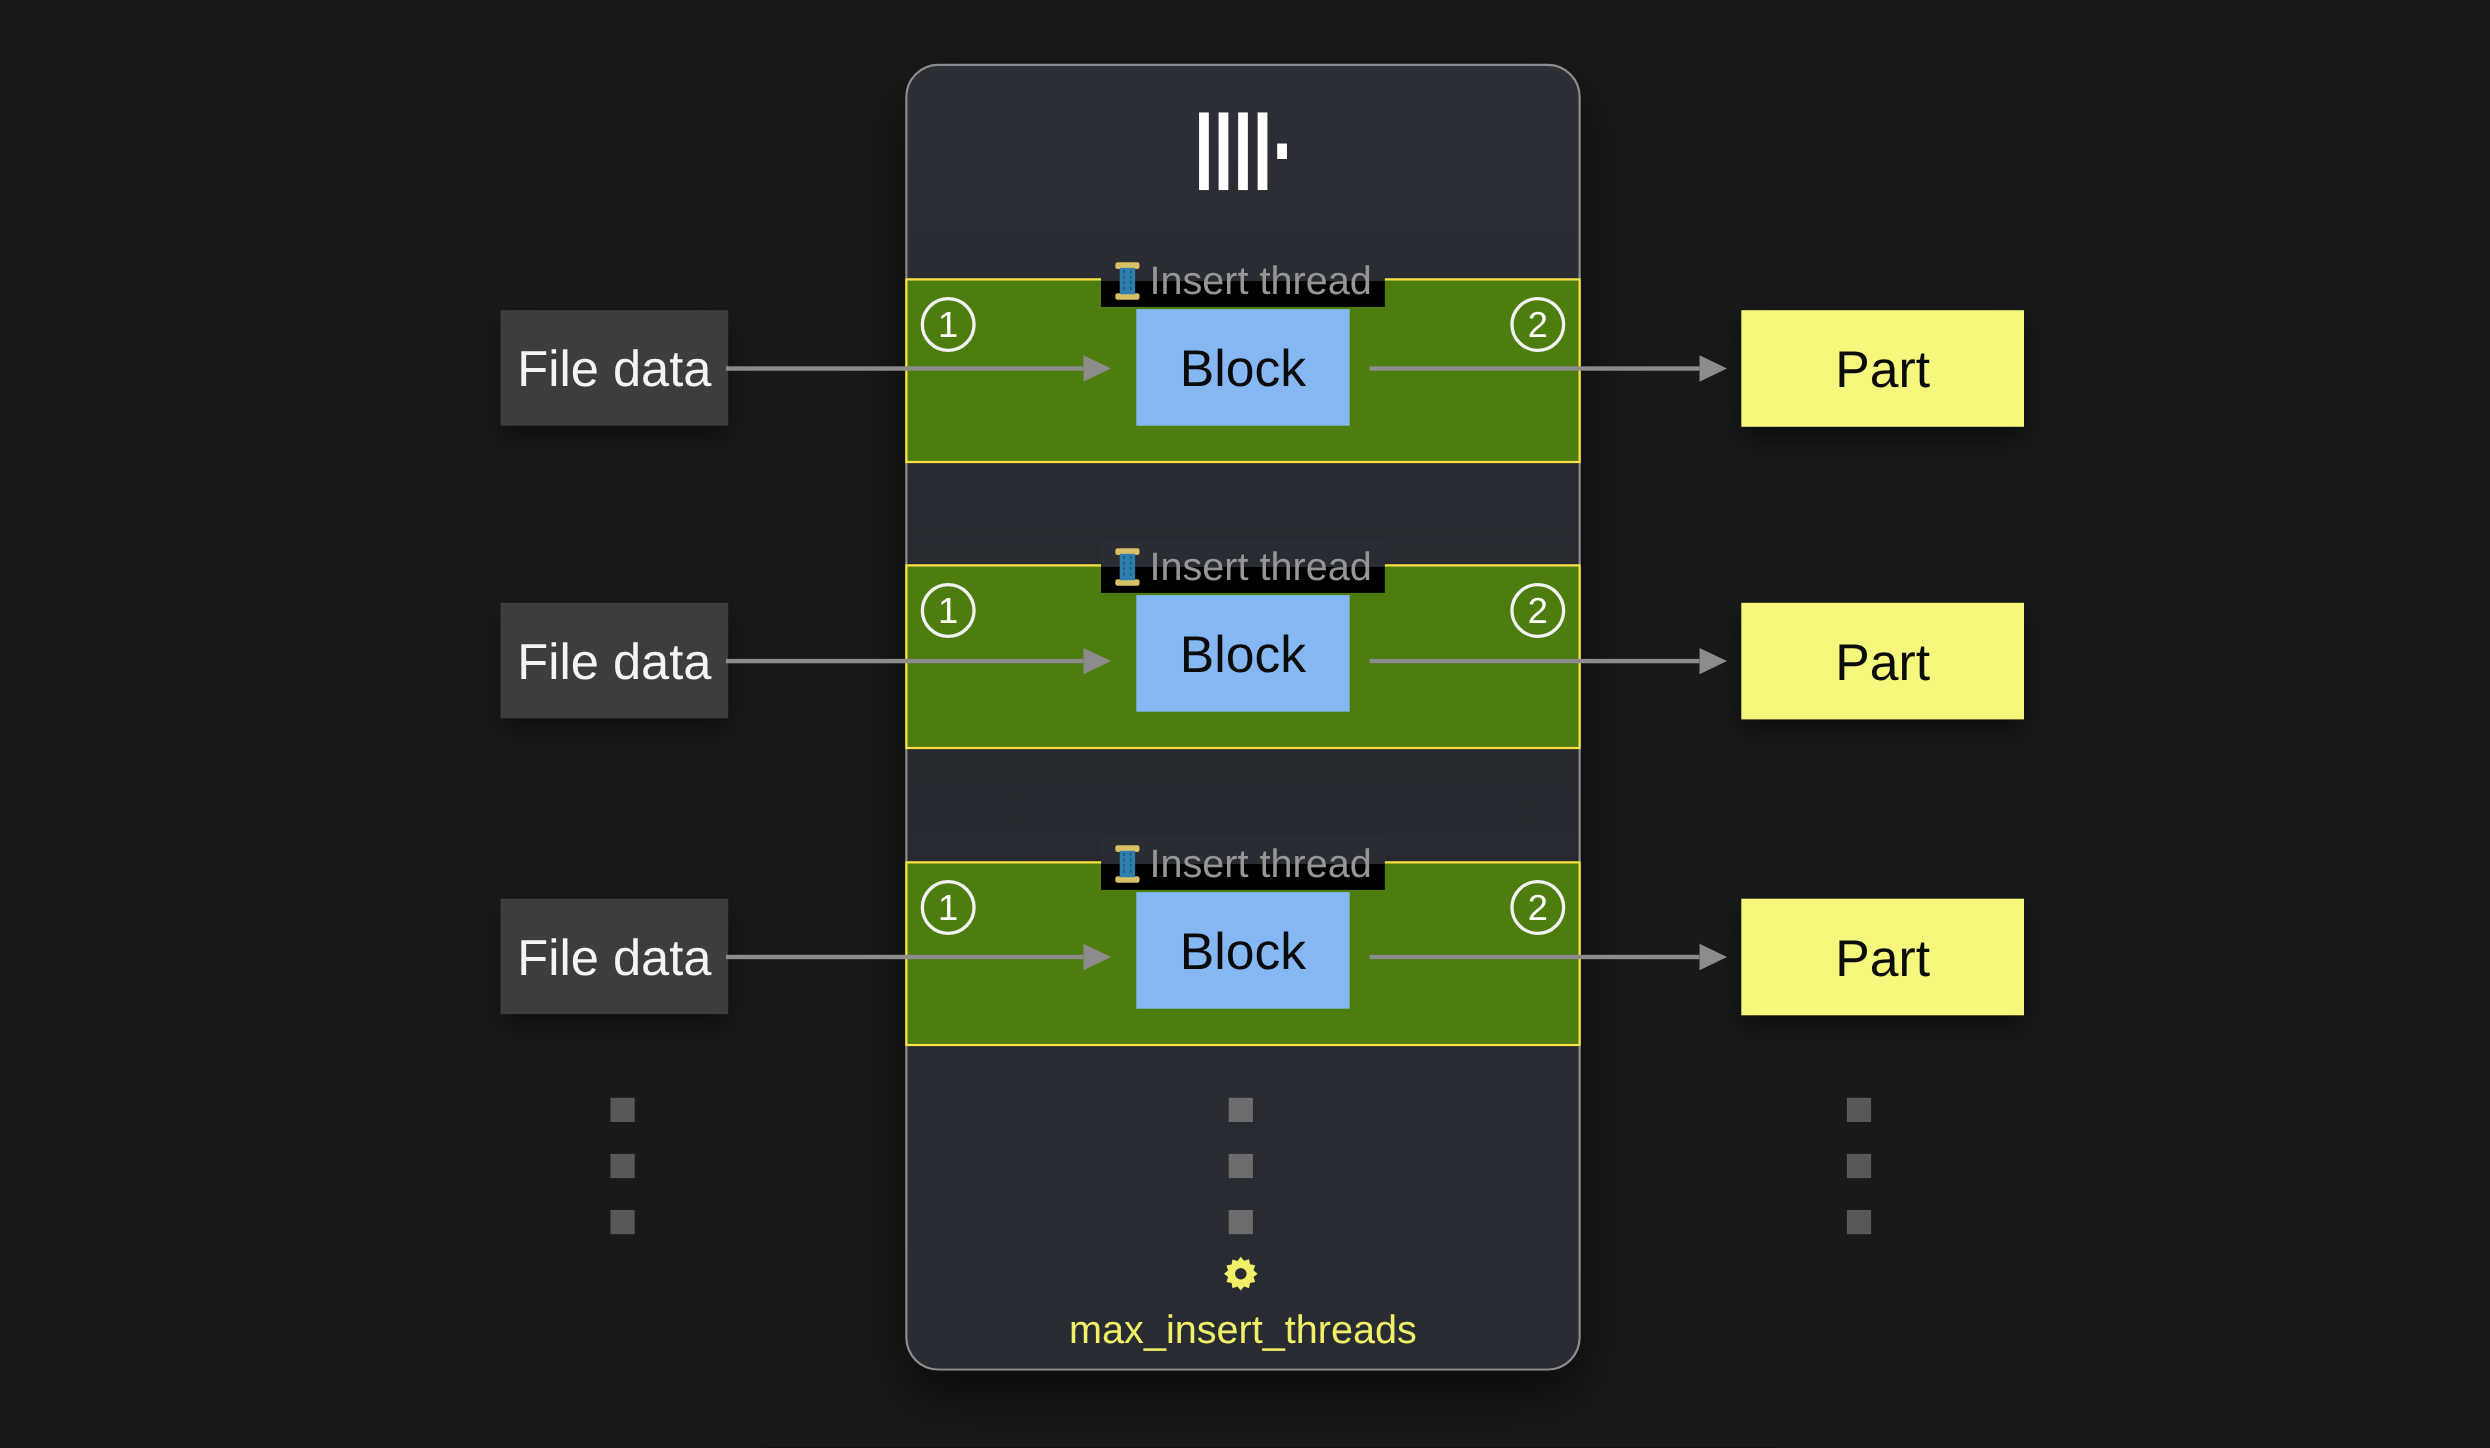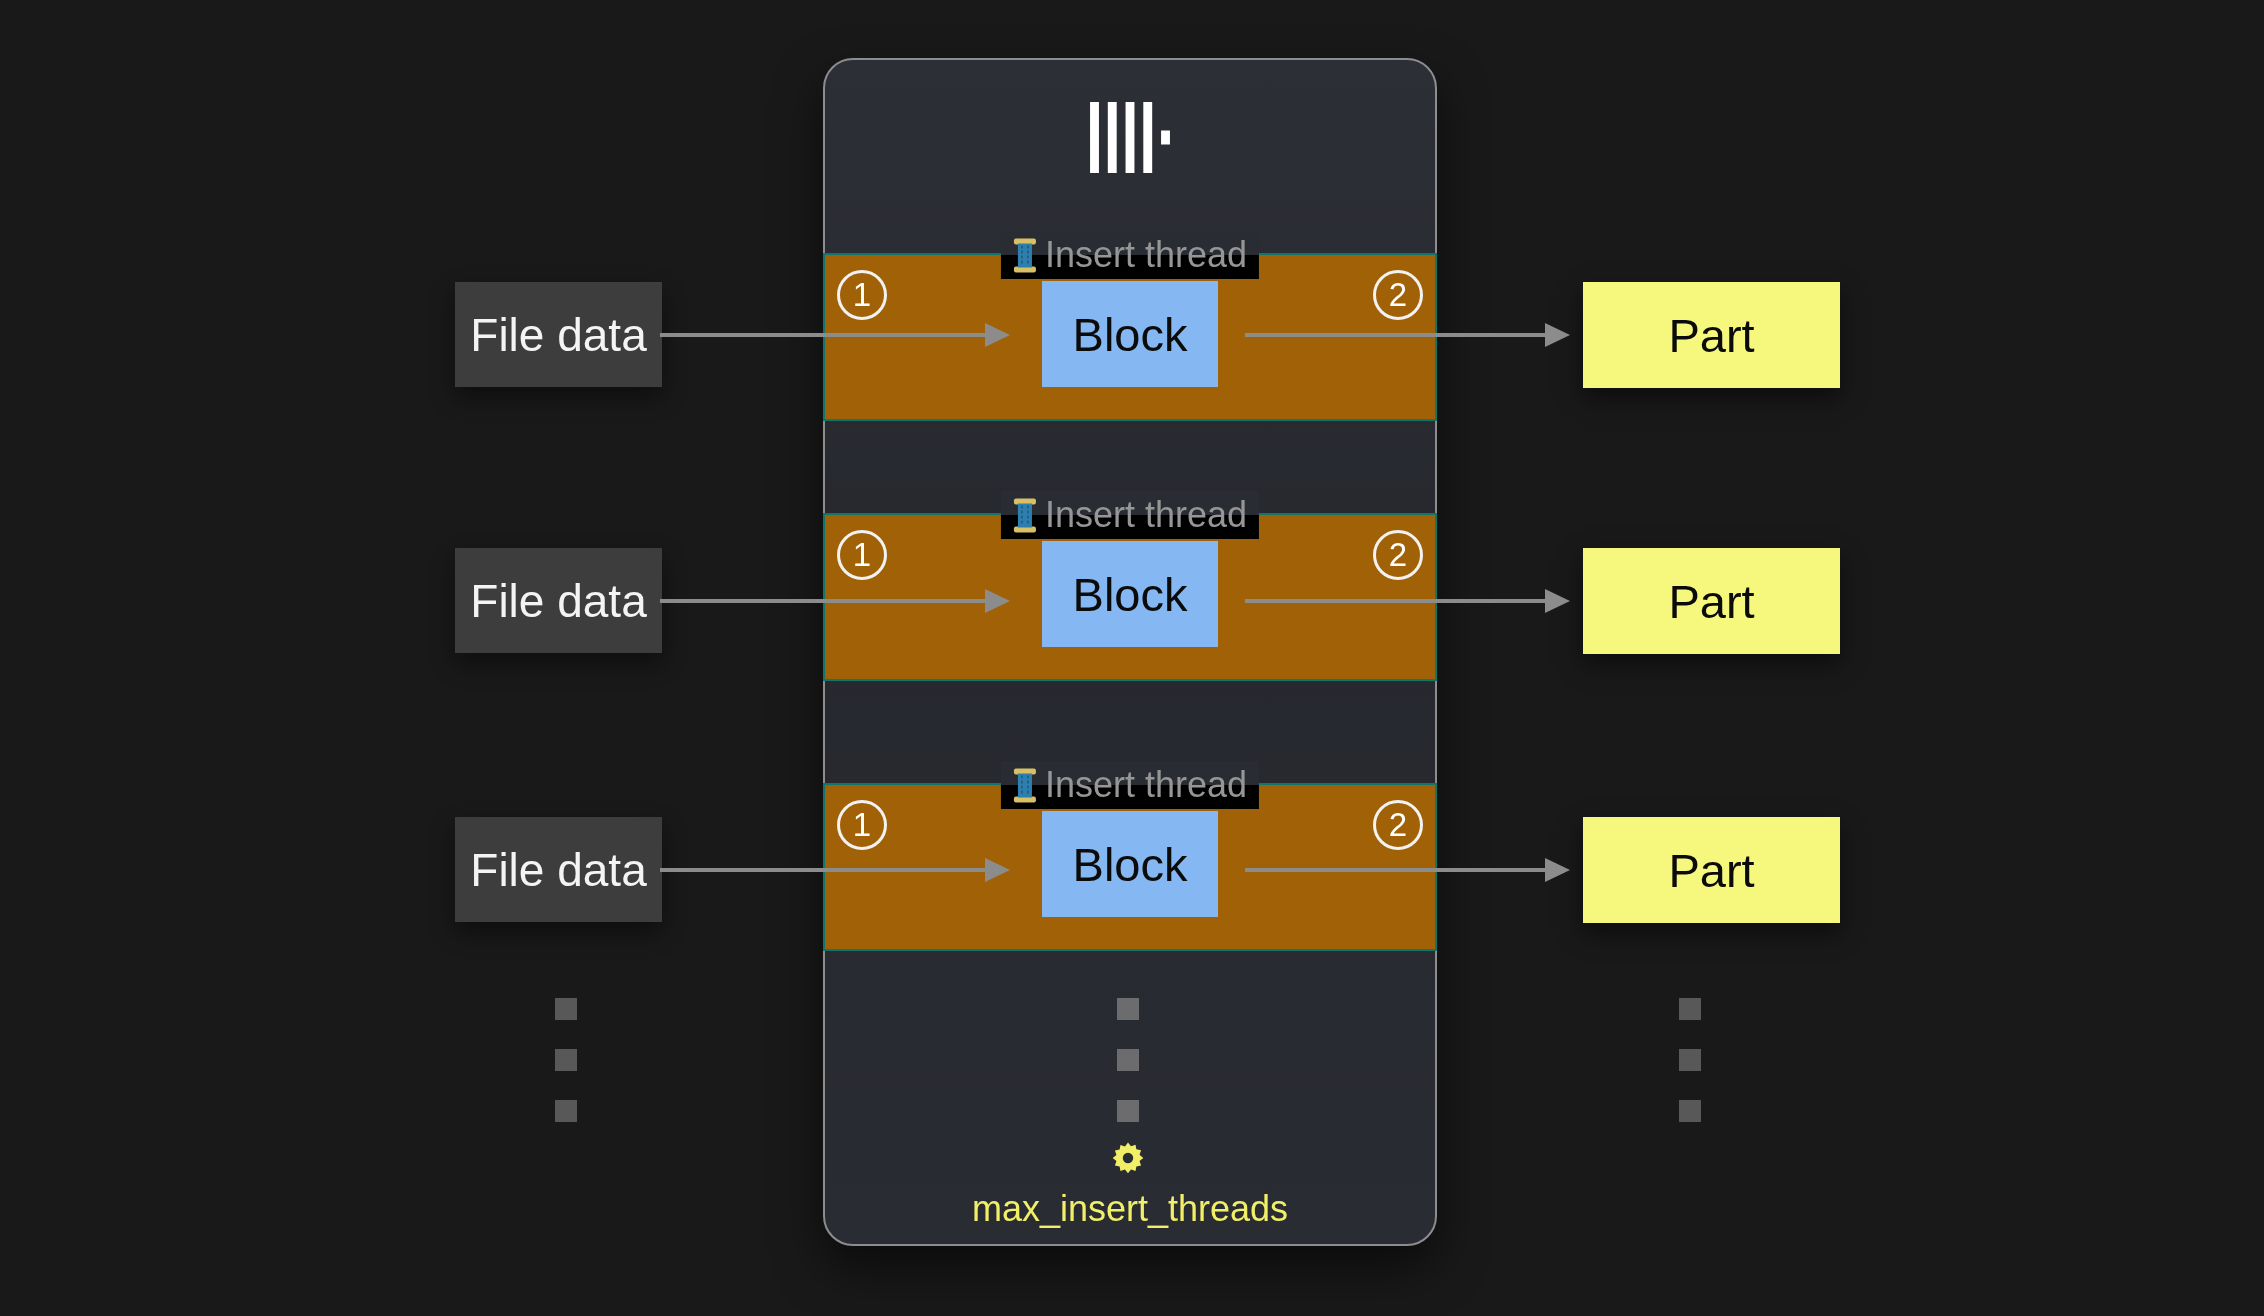--- a/index.html
+++ b/index.html
@@ -17,40 +17,40 @@
     z-index:1;
   }
   .server-header{
     position:absolute; left:823px; top:92px; width:614px; height:90px;
     display:flex; align-items:center; justify-content:center; gap:26px; z-index:2;
   }
   .server-title{ color:#ffffff; font-size:72px; letter-spacing:1px; }
   
   .row{
     position:absolute; left:823px; width:614px; height:168px;
-    box-sizing:border-box; background:#a16207; border:2px solid #0f766e;
+    box-sizing:border-box; background:#4d7c0f; border:2px solid #fde047;
     z-index:3;
   }
   .row.r0{top:253px} .row.r1{top:513px} .row.r2{top:783px}
   .legend{
     position:absolute; top:-24px; left:50%; transform:translateX(-50%);
     height:48px; display:flex; align-items:center; gap:8px; padding:0 12px;
     background:linear-gradient(#2a2c33 50%, #000000 50%);
     color:#969696; font-size:36px; white-space:nowrap;
   }
   .badge{
     position:absolute; top:15px; width:44px; height:44px;
     border:3px solid #f2f2f2; border-radius:50%;
     display:flex; align-items:center; justify-content:center;
     color:#ffffff; font-size:33px; z-index:4;
   }
   .badge.in{left:12px} .badge.out{right:12px}
   .block{
     position:absolute; top:26px; left:50%; transform:translateX(-50%);
-    width:176px; height:106px; background:#85b8f2;
+    width:194px; height:106px; background:#85b8f2;
     display:flex; align-items:center; justify-content:center;
     color:#0b0b0b; font-size:47px; z-index:4;
   }
   
   .filebox{
     position:absolute; left:455px; width:207px; height:105px;
     background:#3d3d3d; display:flex; align-items:center; justify-content:center;
     color:#f4f4f4; font-size:46px; z-index:4;
     box-shadow:0 10px 22px rgba(0,0,0,.45);
   }

